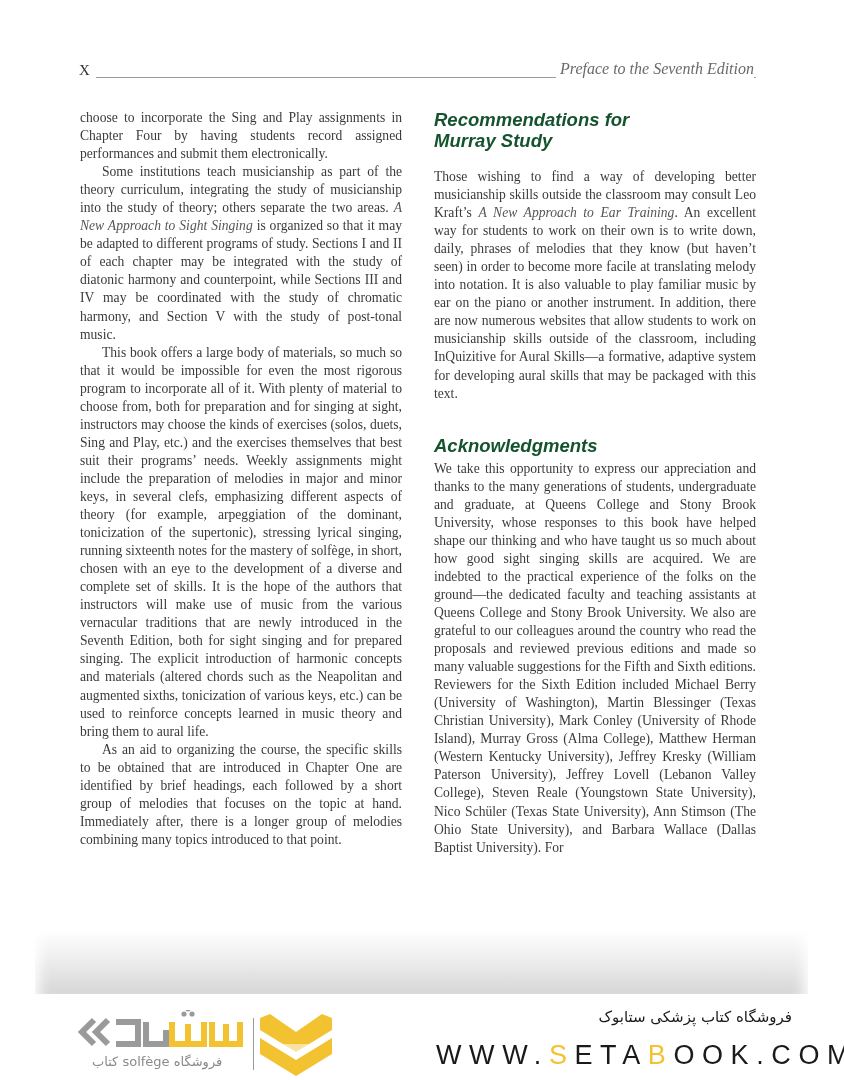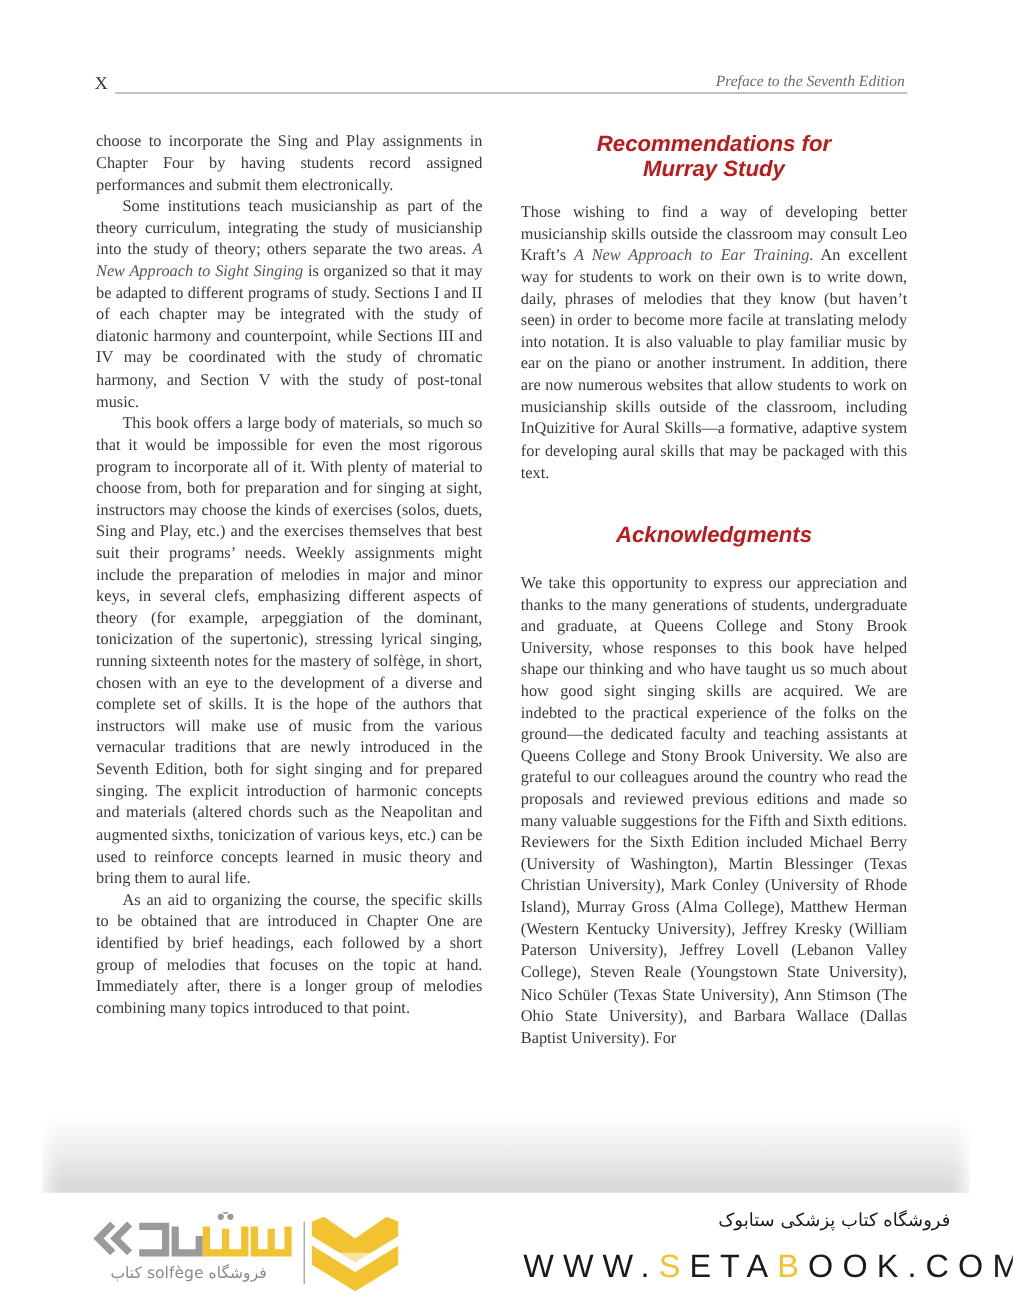--- a/index.html
+++ b/index.html
@@ -2,33 +2,33 @@
 <html><head>
   <meta charset="utf-8">
   <style>
     * { box-sizing: border-box; margin: 0; padding: 0; }
     html, body { width: 844px; height: 1080px; background: #ffffff; overflow: hidden; }
     body { position: relative; font-family: "Liberation Serif", "DejaVu Serif", serif; color: #3a3a3a; }
 
     .page-header { position: absolute; left: 79px; top: 62px; width: 677px; height: 18px; }
     .page-number { position: absolute; left: 0; top: 0; font-size: 15px; color: #333; letter-spacing: 0.5px; }
     .header-rule { position: absolute; left: 17px; right: 0; top: 15px; height: 1px; background: #9a9a9a; }
-    .running-head { position: absolute; right: 2px; top: -2px; font-style: italic; font-size: 13px; color: #6a6a6a; background: #fff; padding-left: 4px; }
+    .running-head { position: absolute; right: 2px; top: -2px; font-style: italic; font-size: 16px; color: #6a6a6a; background: #fff; padding-left: 4px; }
 
     .col { position: absolute; top: 109px; width: 322px; font-size: 13.6px; line-height: 18.05px; text-align: justify; hyphens: manual; }
     .col-left { left: 80px; }
     .col-right { left: 434px; }
 
     .col p { margin: 0; }
     .col p.indent { text-indent: 22px; }
     .col em { font-style: italic; color: #555; }
 
-    .section-heading { font-family: "Liberation Sans", "DejaVu Sans", sans-serif; font-weight: bold; font-style: italic; color: #b91c1c; font-size: 18.5px; line-height: 21px; text-align: center; }
+    .section-heading { font-family: "Liberation Sans", "DejaVu Sans", sans-serif; font-weight: bold; font-style: italic; color: #14532d; font-size: 18.5px; line-height: 21px; text-align: left; }
     .heading-rec { margin-top: 0; margin-bottom: 17px; }
-    .heading-ack { margin-top: 32px; margin-bottom: 21px; }
+    .heading-ack { margin-top: 32px; margin-bottom: 4px; }
 
     .shadow-band { position: absolute; left: 35px; top: 930px; width: 773px; height: 64px;
       background: linear-gradient(to bottom, rgba(255,255,255,1) 0%, #eeeeee 45%, #d6d6d6 100%);
       box-shadow: inset 14px 0 14px -10px #fff, inset -14px 0 14px -10px #fff; }
 
     .footer-banner { position: absolute; left: 0; top: 996px; width: 844px; height: 84px; background: #fff; }
 
     .logo { position: absolute; left: 70px; top: 1010px; width: 270px; height: 68px; }
     .logo svg { position: absolute; }
     .logo-mark { left: 190px; top: 4px; }

